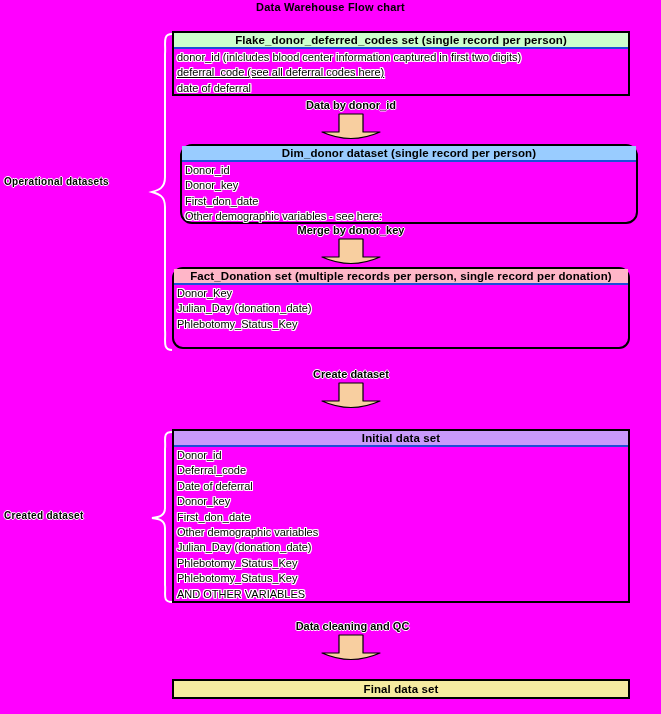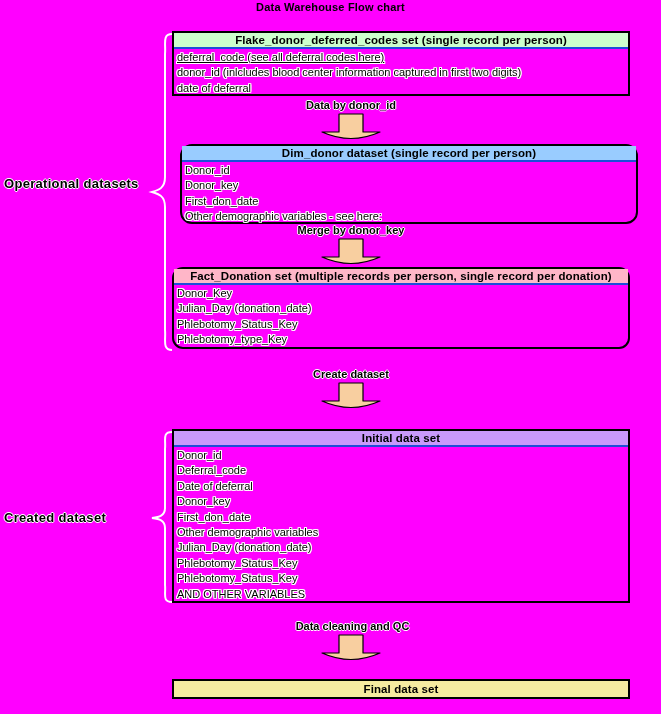--- a/index.html
+++ b/index.html
@@ -101,42 +101,42 @@
   }
   .arrow svg { display: block; }
 
   
   .brace {
     position: absolute;
   }
   .brace svg { display: block; }
   .group-label {
     position: absolute;
-    font-size: 13px;
+    font-size: 10px;
     font-weight: bold;
     color: #000;
     white-space: nowrap;
     letter-spacing: .3px;
     text-shadow:
       -1px 0 #fff, 1px 0 #fff, 0 -1px #fff, 0 1px #fff;
     text-align: center;
   }
 </style>
 </head>
 <body>
 
 <div id="canvas">
 
   <div class="page-title">Data Warehouse Flow chart</div>
 
   <div class="box" style="left:172px; top:31px; width:458px; height:65px;">
     <div class="box-header hdr-green">Flake_donor_deferred_codes set (single record per person)</div>
     <div class="box-body">
+      <div class="field"><span>donor_id (inlcludes blood center information captured in first two digits)</span></div>
       <div class="field"><span class="ul">deferral_code     (see all deferral codes here)</span></div>
-      <div class="field"><span>donor_id (inlcludes blood center information captured in first two digits)</span></div>
       <div class="field"><span>date of deferral</span></div>
     </div>
   </div>
 
   <div class="step-label" style="left:271px; top:99px; width:160px;">Data by donor_id</div>
   <div class="arrow" style="left:320px; top:113px;">
     <svg width="62" height="30" viewBox="0 0 62 30">
       <path d="M19,1 L43,1 L43,19 L60,19 Q31,32 2,19 L19,19 Z" fill="#F8CFA0" stroke="#000000" stroke-width="1.2" stroke-linejoin="round"></path>
     </svg>
   </div>
@@ -157,21 +157,20 @@
       <path d="M19,1 L43,1 L43,19 L60,19 Q31,32 2,19 L19,19 Z" fill="#F8CFA0" stroke="#000000" stroke-width="1.2" stroke-linejoin="round"></path>
     </svg>
   </div>
 
   <div class="box" style="left:172px; top:267px; width:458px; height:82px;border-radius:11px;">
     <div class="box-header hdr-pink">Fact_Donation set (multiple records per person, single record per donation)</div>
     <div class="box-body">
       <div class="field"><span>Donor_Key</span></div>
       <div class="field"><span>Julian_Day (donation_date)</span></div>
       <div class="field"><span>Phlebotomy_Status_Key</span></div>
-      <div class="field"><span>Phlebotomy_type_Key</span></div>
     </div>
   </div>
 
   <div class="step-label" style="left:291px; top:368px; width:120px;">Create dataset</div>
   <div class="arrow" style="left:320px; top:382px;">
     <svg width="62" height="30" viewBox="0 0 62 30">
       <path d="M19,1 L43,1 L43,19 L60,19 Q31,32 2,19 L19,19 Z" fill="#F8CFA0" stroke="#000000" stroke-width="1.2" stroke-linejoin="round"></path>
     </svg>
   </div>
 

